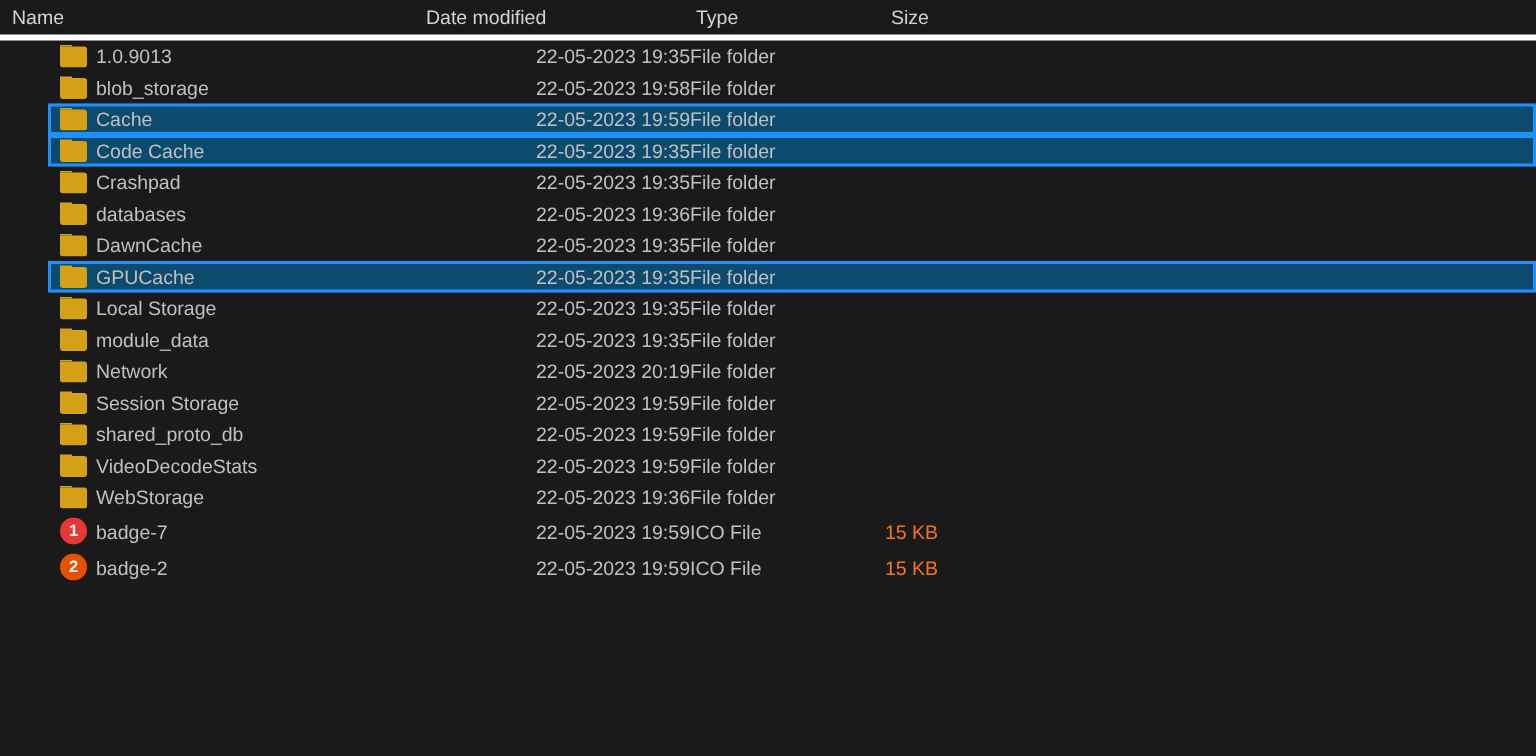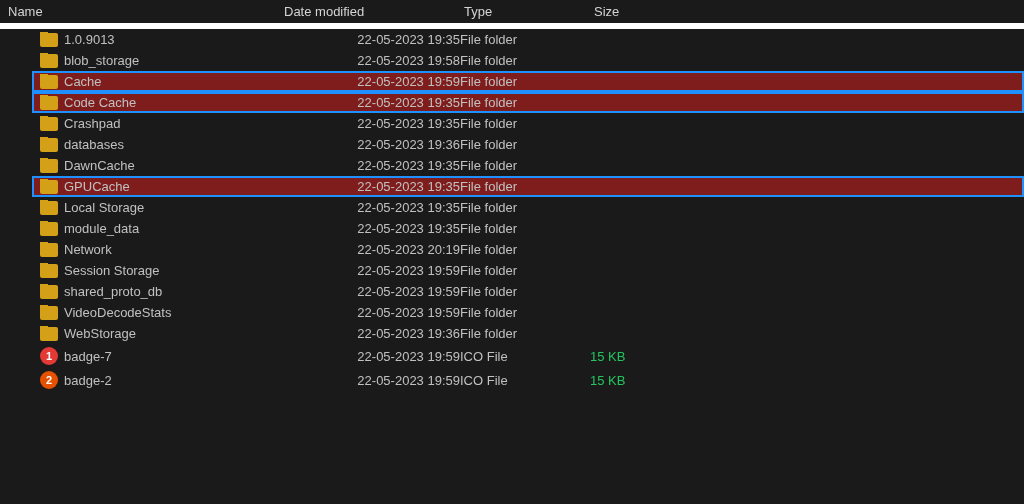--- a/index.html
+++ b/index.html
@@ -16,47 +16,47 @@
       width: 100%;
       height: 100%;
       display: flex;
       flex-direction: column;
     }
     .table-header {
       display: flex;
       align-items: center;
       padding: 4px 0 4px 8px;
       background: #1a1a1a;
-      border-bottom: 6px solid #ffffff;
+      border-bottom: 4px solid #ffffff;
       position: sticky;
       top: 0;
     }
     .col-name { width: 240px; color: #c0c0c0; }
     .col-date { width: 180px; color: #c0c0c0; }
     .col-type { width: 130px; color: #c0c0c0; }
-    .col-size { width: 100px; color: #22c55e; }
+    .col-size { width: 100px; color: #f97316; }
     .col-header-name { width: 240px; }
     .col-header-date { width: 180px; margin-left: 36px; }
     .col-header-type { width: 130px; }
     .col-header-size { width: 100px; }
     .table-body {
       flex: 1;
       overflow-y: auto;
       padding-left: 32px;
     }
     .file-row {
       display: flex;
       align-items: center;
       padding: 3px 0 3px 8px;
       cursor: pointer;
     }
     .file-row.highlighted {
       outline: 2px solid #1e90ff;
       outline-offset: -2px;
-      background: #7f1d1d;
+      background: #0c4a6e;
     }
     .col-name {
       width: 240px;
       display: flex;
       align-items: center;
       gap: 6px;
       overflow: hidden;
       white-space: nowrap;
     }
     .folder-icon {

